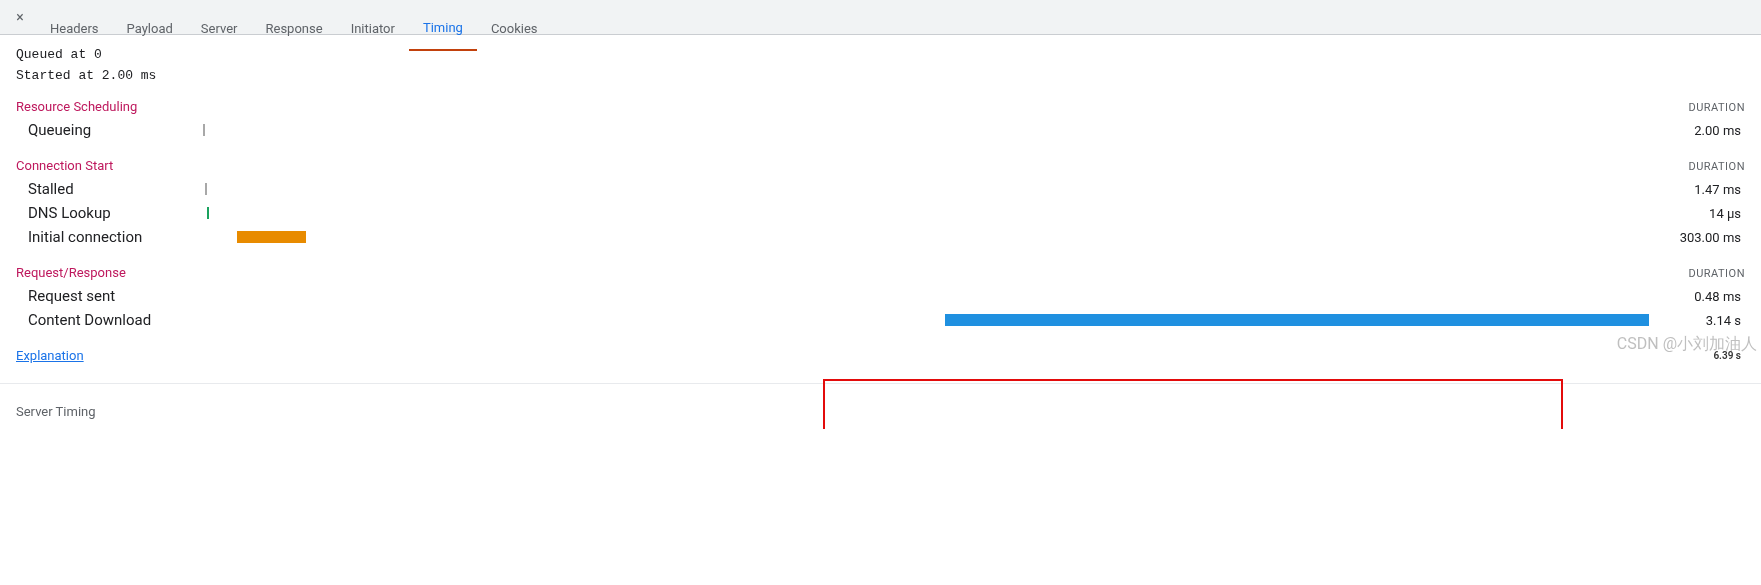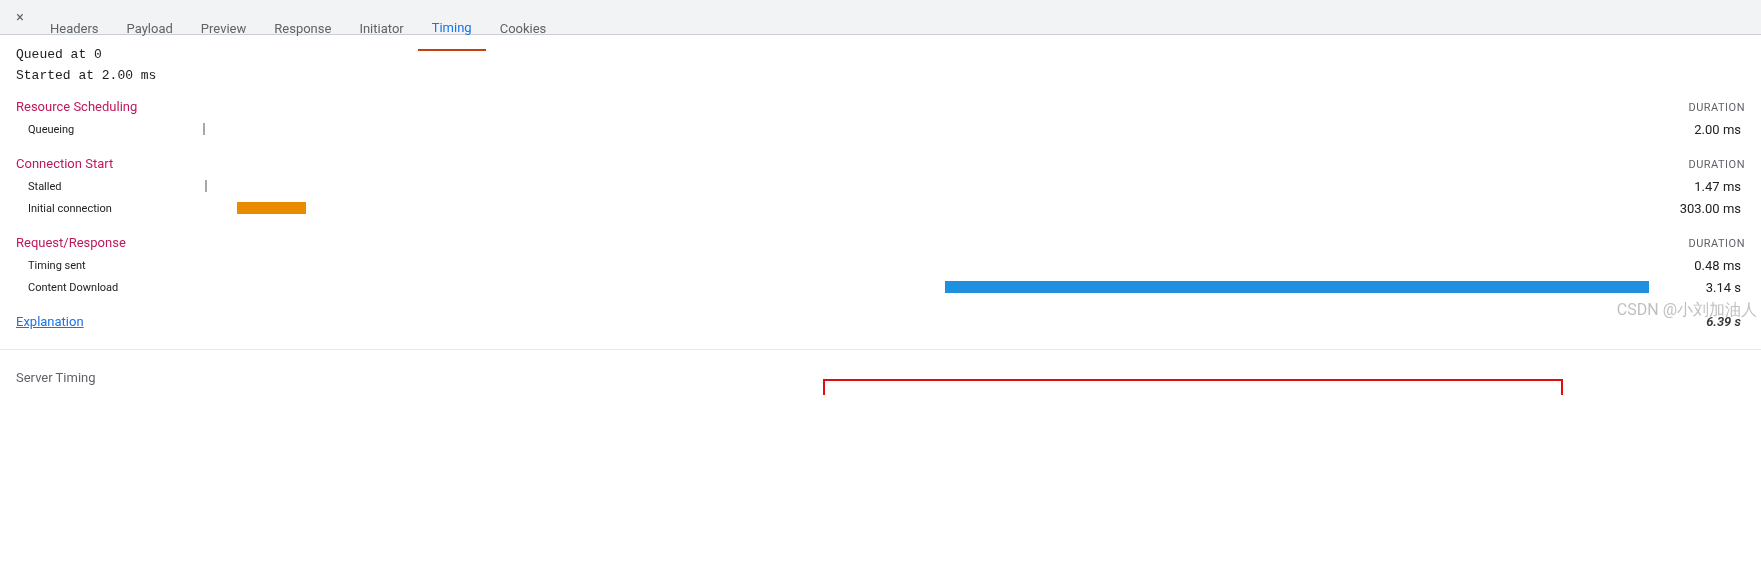--- a/index.html
+++ b/index.html
@@ -75,21 +75,21 @@
     }
     .timing-row {
       display: flex;
       align-items: center;
       min-height: 22px;
       padding: 3px 0;
     }
     .row-label {
       width: 170px;
       padding-left: 12px;
-      font-size: 11px;
+      font-size: 15px;
       color: #202124;
       flex-shrink: 0;
     }
     .row-bar-area {
       flex: 1;
       position: relative;
       height: 16px;
     }
     .bar {
       position: absolute;
@@ -116,23 +116,22 @@
       padding-bottom: 10px;
     }
     .explanation-link {
       color: #1a73e8;
       text-decoration: underline;
       cursor: pointer;
       font-size: 13px;
     }
     .total-time {
       font-weight: 600;
-      font-size: 13px;
+      font-size: 10px;
       padding-right: 4px;
-      font-style: italic;
     }
     .divider {
       border: none;
       border-top: 1px solid #e8eaed;
       margin: 10px 0 0 0;
     }
     .server-timing-section {
       padding: 20px 16px 10px 16px;
       color: #5f6368;
       font-size: 13px;
@@ -149,21 +148,21 @@
       position: relative;
     }
   </style>
 </head>
 <body>
 
 <div class="tab-bar">
   <div class="close-btn">×</div>
   <div class="tab">Headers</div>
   <div class="tab">Payload</div>
-  <div class="tab">Preview</div>
+  <div class="tab">Server</div>
   <div class="tab">Response</div>
   <div class="tab">Initiator</div>
   <div class="tab active">Timing</div>
   <div class="tab">Cookies</div>
 </div>
 
 <div class="content-wrapper">
 <div class="content">
 
   <div class="meta-line">Queued at 0</div>
@@ -186,33 +185,40 @@
     <span class="duration-label">DURATION</span>
   </div>
   <div class="timing-row">
     <div class="row-label">Stalled</div>
     <div class="row-bar-area">
       <div class="bar" style="left:1.3%;width:0.15%;background:#a8a8a8;min-width:2px;"></div>
     </div>
     <div class="row-duration">1.47 ms</div>
   </div>
   <div class="timing-row">
+    <div class="row-label">DNS Lookup</div>
+    <div class="row-bar-area">
+      <div class="bar" style="left:1.45%;width:0.12%;background:#1aa25e;min-width:2px;"></div>
+    </div>
+    <div class="row-duration">14 µs</div>
+  </div>
+  <div class="timing-row">
     <div class="row-label">Initial connection</div>
     <div class="row-bar-area">
       <div class="bar" style="left:3.5%;width:4.7%;background:#e88b00;"></div>
     </div>
     <div class="row-duration">303.00 ms</div>
   </div>
 
   <div class="section-header">
     <span class="section-title">Request/Response</span>
     <span class="duration-label">DURATION</span>
   </div>
   <div class="timing-row">
-    <div class="row-label">Timing sent</div>
+    <div class="row-label">Request sent</div>
     <div class="row-bar-area"></div>
     <div class="row-duration">0.48 ms</div>
   </div>
   <div class="timing-row">
     <div class="row-label">Content Download</div>
     <div class="row-bar-area">
       <div class="bar" style="left:52.0%;width:48.3%;background:#1f90e0;"></div>
     </div>
     <div class="row-duration">3.14 s</div>
   </div>

